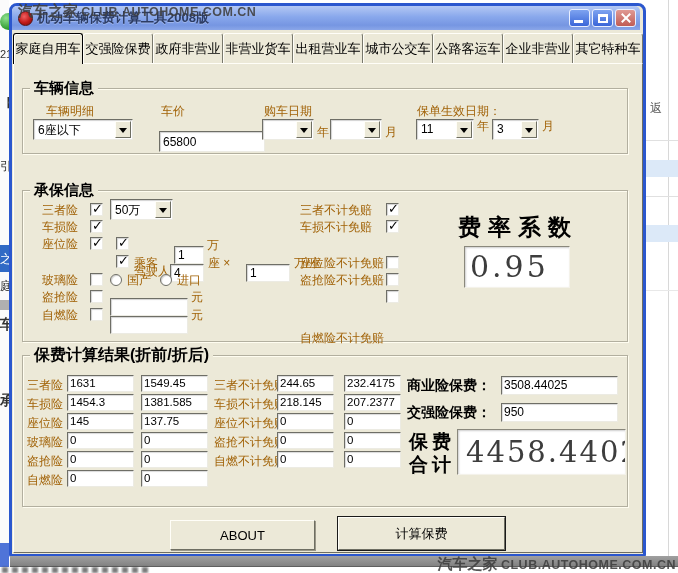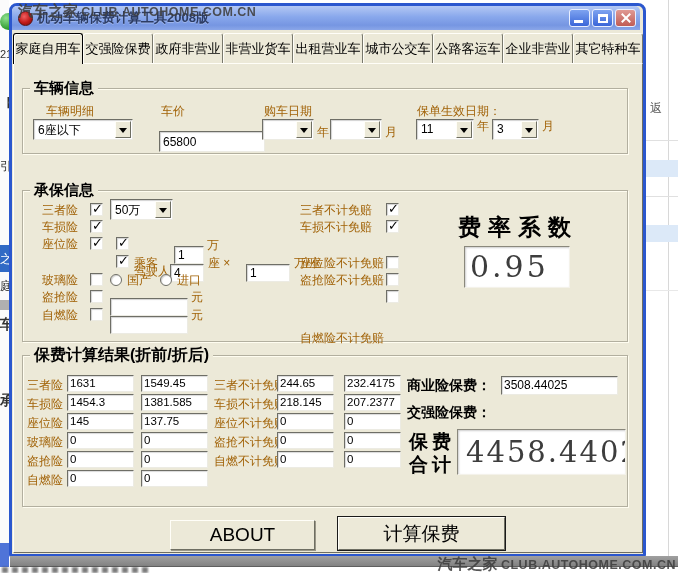--- a/index.html
+++ b/index.html
@@ -69,21 +69,21 @@
   .resbox{ position:absolute; background:#fff; border:1px solid; border-color:#6e6e66 #ecebe3 #ecebe3 #6e6e66;
     box-shadow:inset 1px 1px 1px rgba(0,0,0,.15); font-size:11.5px; padding:1px 2px;
     white-space:nowrap; overflow:hidden; height:17px; }
   .bignum{ position:absolute; background:#fff; border:1px solid; border-color:#8a887c #f4f2ea #f4f2ea #8a887c;
     box-shadow:inset 1px 1px 2px rgba(0,0,0,.2); color:#3d3d3d;
     font-family:"DejaVu Serif","Liberation Serif",serif; overflow:hidden; white-space:nowrap; }
   .serifhead{ position:absolute; font-family:"DejaVu Serif","Liberation Serif",serif; font-weight:bold;
     color:#000; white-space:nowrap; }
   .btn{ position:absolute; background:#ece9d8; border:1px solid; border-color:#fffef8 #6e6e62 #6e6e62 #fffef8;
     box-shadow:1px 1px 0 #9a9788; display:flex; align-items:center; justify-content:center;
-    font-size:19px; cursor:pointer; }
+    font-size:13px; cursor:pointer; }
   .btn.default{ outline:1px solid #1a1a1a; }
 
   
   .bg-left{ position:absolute; left:0; top:0; width:9px; height:573px; background:#fbfbfb; overflow:hidden; }
   .frag{ position:absolute; left:0; font-size:12px; color:#333; white-space:nowrap; }
   .bg-right{ position:absolute; left:646px; top:0; width:32px; height:573px; background:#ffffff; overflow:hidden; }
   .blue-band{ position:absolute; left:0; width:32px; height:17px; background:#dce9f8; }
   .vline{ position:absolute; top:0; bottom:0; width:1px; background:#d8d8d8; }
   .green-dot{ position:absolute; left:0px; top:13px; width:17px; height:17px; border-radius:50%;
     background:radial-gradient(circle at 35% 30%, #8fe08f, #2d9a2d 70%, #156515); }
@@ -289,20 +289,21 @@
   <span class="lbl" style="left:214px;top:434px;">盗抢不计免赔</span>
   <div class="resbox" style="left:277px;top:432px;width:57px;">0</div>
   <div class="resbox" style="left:344px;top:432px;width:57px;">0</div>
   <span class="lbl" style="left:214px;top:453px;">自燃不计免赔</span>
   <div class="resbox" style="left:277px;top:451px;width:57px;">0</div>
   <div class="resbox" style="left:344px;top:451px;width:57px;">0</div>
 
   <span class="blbl" style="left:407px;top:377px;font-size:14px;">商业险保费：</span>
   <div class="resbox" style="left:501px;top:376px;width:117px;height:19px;font-size:12px;">3508.44025</div>
   <span class="blbl" style="left:407px;top:404px;font-size:14px;">交强险保费：</span>
+  <div class="resbox" style="left:501px;top:403px;width:117px;height:19px;font-size:12px;">950</div>
 
   <div class="serifhead" style="left:409px;top:430px;font-size:19px;line-height:23px;letter-spacing:4px;">
     <div>保费</div>
     <div>合计</div>
   </div>
   <div class="bignum" style="left:457px;top:429px;width:169px;height:46px;font-size:29px;line-height:44px;padding-left:8px;letter-spacing:2px;">4458.44025</div>
 
   <div class="btn" style="left:170px;top:520px;width:145px;height:30px;">ABOUT</div>
   <div class="btn default" style="left:338px;top:517px;width:167px;height:33px;">计算保费</div>
 

